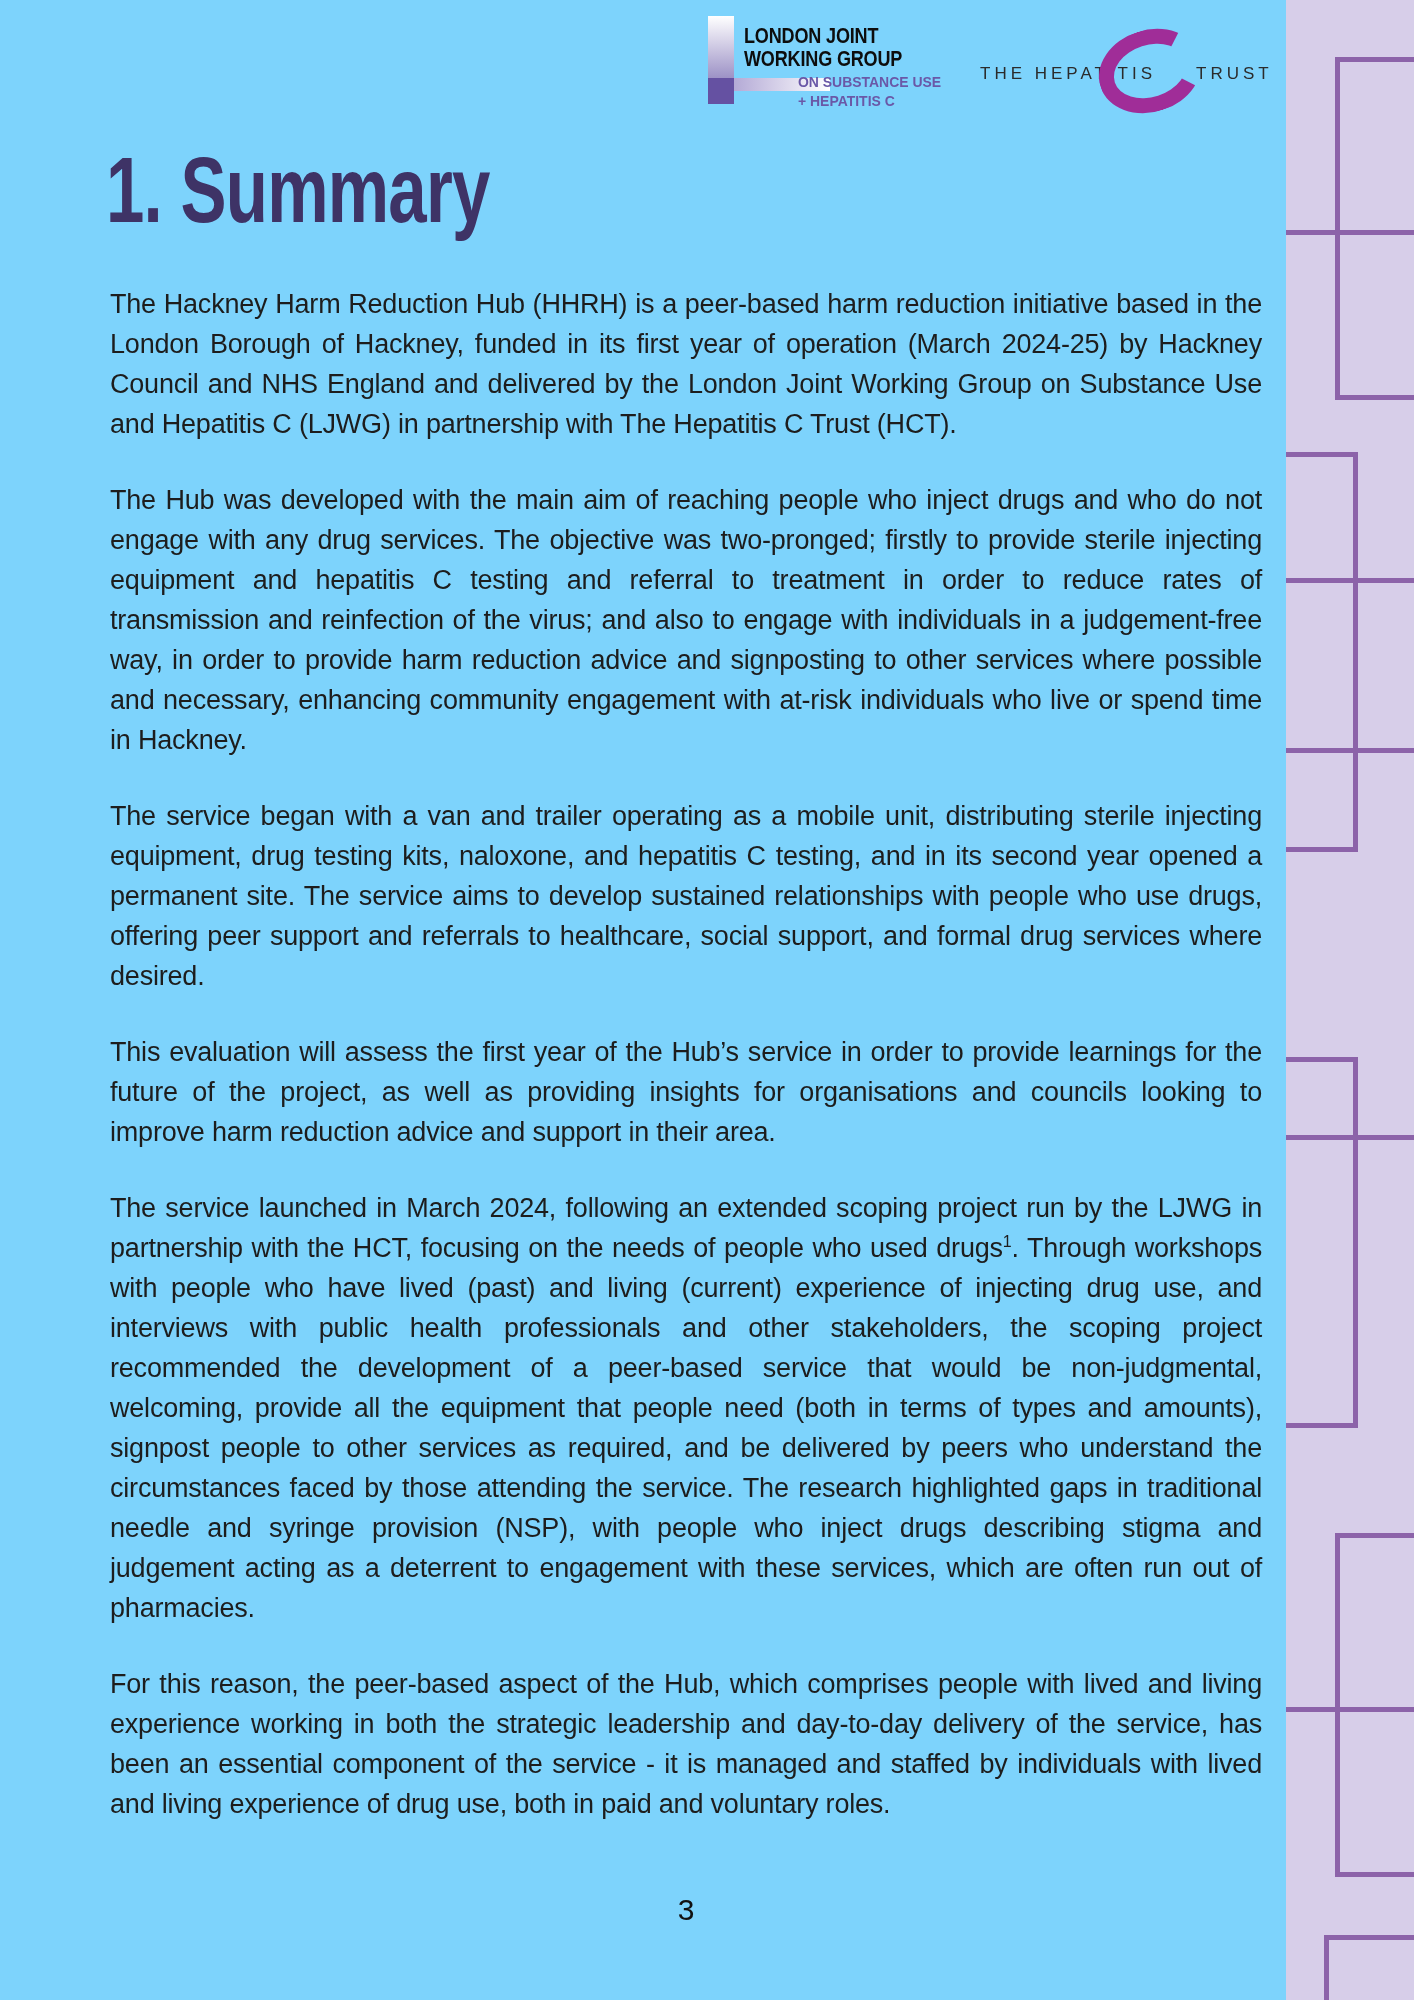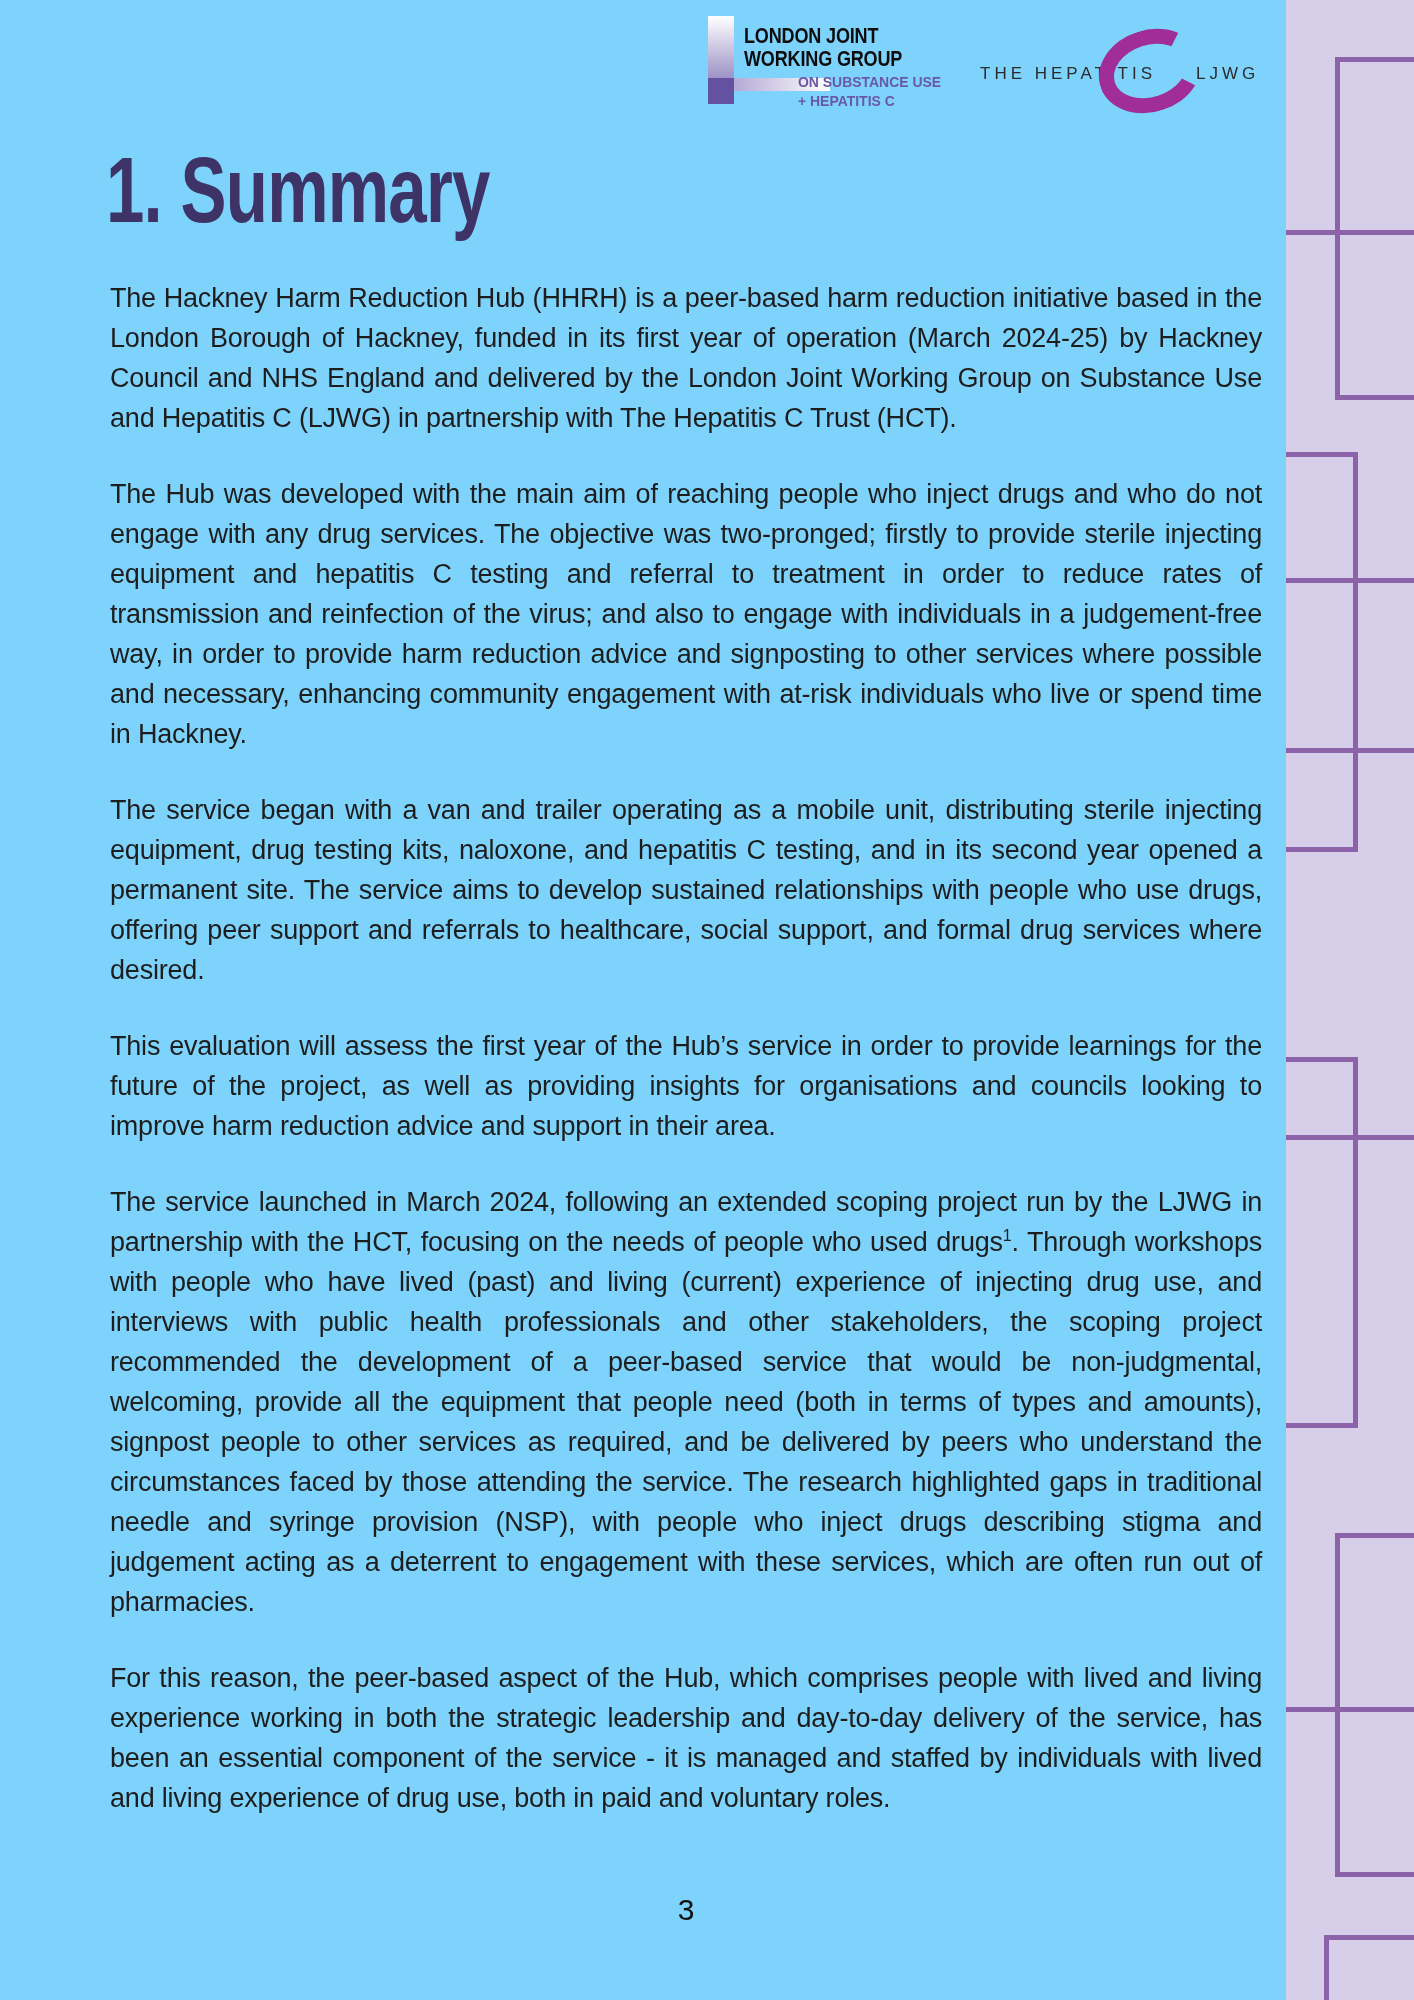--- a/index.html
+++ b/index.html
@@ -30,21 +30,21 @@
                  letter-spacing:4px; font-weight:500; }
   .hct-c       { position:absolute; left:1098px; top:30px; width:74px; height:52px;
                  border:15px solid #a02d98; border-right-color:transparent;
                  border-radius:50%; transform:rotate(-18deg); }
 
   
   .page-title { position:absolute; left:106px; top:138px; margin:0; font-size:92px;
                 font-weight:bold; color:#3e3366; letter-spacing:-1px; white-space:nowrap;
                 transform:scaleX(.75); transform-origin:left top; }
   .content { position:absolute; left:110px; top:278px; width:1152px; }
-  .content p { margin:0 0 36px 0; font-size:27px; line-height:40px; text-align:justify;
+  .content p { margin:6px 0 36px 0; font-size:27px; line-height:40px; text-align:justify;
                color:#1d1d1d; letter-spacing:-0.2px; }
   .content sup { font-size:16px; line-height:0; vertical-align:super; }
 
   
   .page-number { position:absolute; left:110px; top:1893px; width:1152px; text-align:center;
                  font-size:30px; color:#111111; }
 </style>
 </head>
 <body>
 
@@ -54,21 +54,21 @@
     <div>
       <div class="ljwg-strip"></div>
       <div class="ljwg-square"></div>
       <div class="ljwg-hbar"></div>
       <div class="ljwg-main"><span>LONDON JOINT</span><br><span>WORKING GROUP</span></div>
       <div class="ljwg-sub"><span>ON SUBSTANCE USE</span><br><span>+ HEPATITIS C</span></div>
     </div>
     <div>
       <span class="hct-left">THE HEPATITIS</span>
       <div class="hct-c"></div>
-      <span class="hct-right">LJWG</span>
+      <span class="hct-right">TRUST</span>
     </div>
   </div>
 
   <h1 class="page-title">1. Summary</h1>
 
   <div class="content">
     <p><span>The Hackney Harm Reduction Hub (HHRH) is a peer-based harm reduction initiative based in the London Borough of Hackney, funded in its first year of operation (March 2024-25) by Hackney Council and NHS England and delivered by the London Joint Working Group on Substance Use and Hepatitis C (LJWG) in partnership with The Hepatitis C Trust (HCT).</span><sup></sup><span></span></p>
     <p><span>The Hub was developed with the main aim of reaching people who inject drugs and who do not engage with any drug services. The objective was two-pronged; firstly to provide sterile injecting equipment and hepatitis C testing and referral to treatment in order to reduce rates of transmission and reinfection of the virus; and also to engage with individuals in a judgement-free way, in order to provide harm reduction advice and signposting to other services where possible and necessary, enhancing community engagement with at-risk individuals who live or spend time in Hackney.</span><sup></sup><span></span></p>
     <p><span>The service began with a van and trailer operating as a mobile unit, distributing sterile injecting equipment, drug testing kits, naloxone, and hepatitis C testing, and in its second year opened a permanent site. The service aims to develop sustained relationships with people who use drugs, offering peer support and referrals to healthcare, social support, and formal drug services where desired.</span><sup></sup><span></span></p>
     <p><span>This evaluation will assess the first year of the Hub’s service in order to provide learnings for the future of the project, as well as providing insights for organisations and councils looking to improve harm reduction advice and support in their area.</span><sup></sup><span></span></p>

